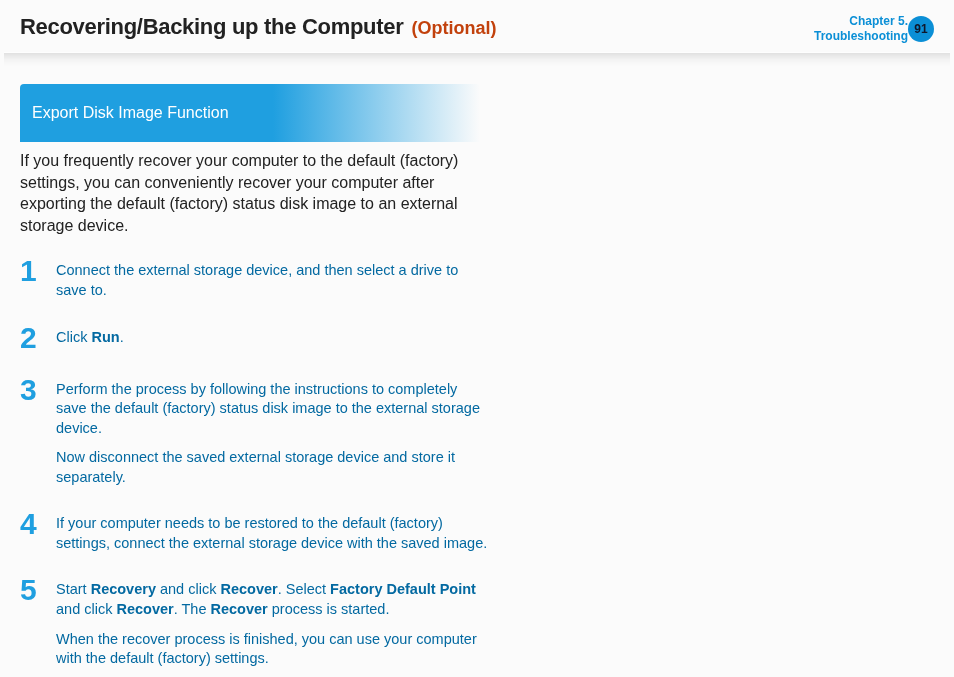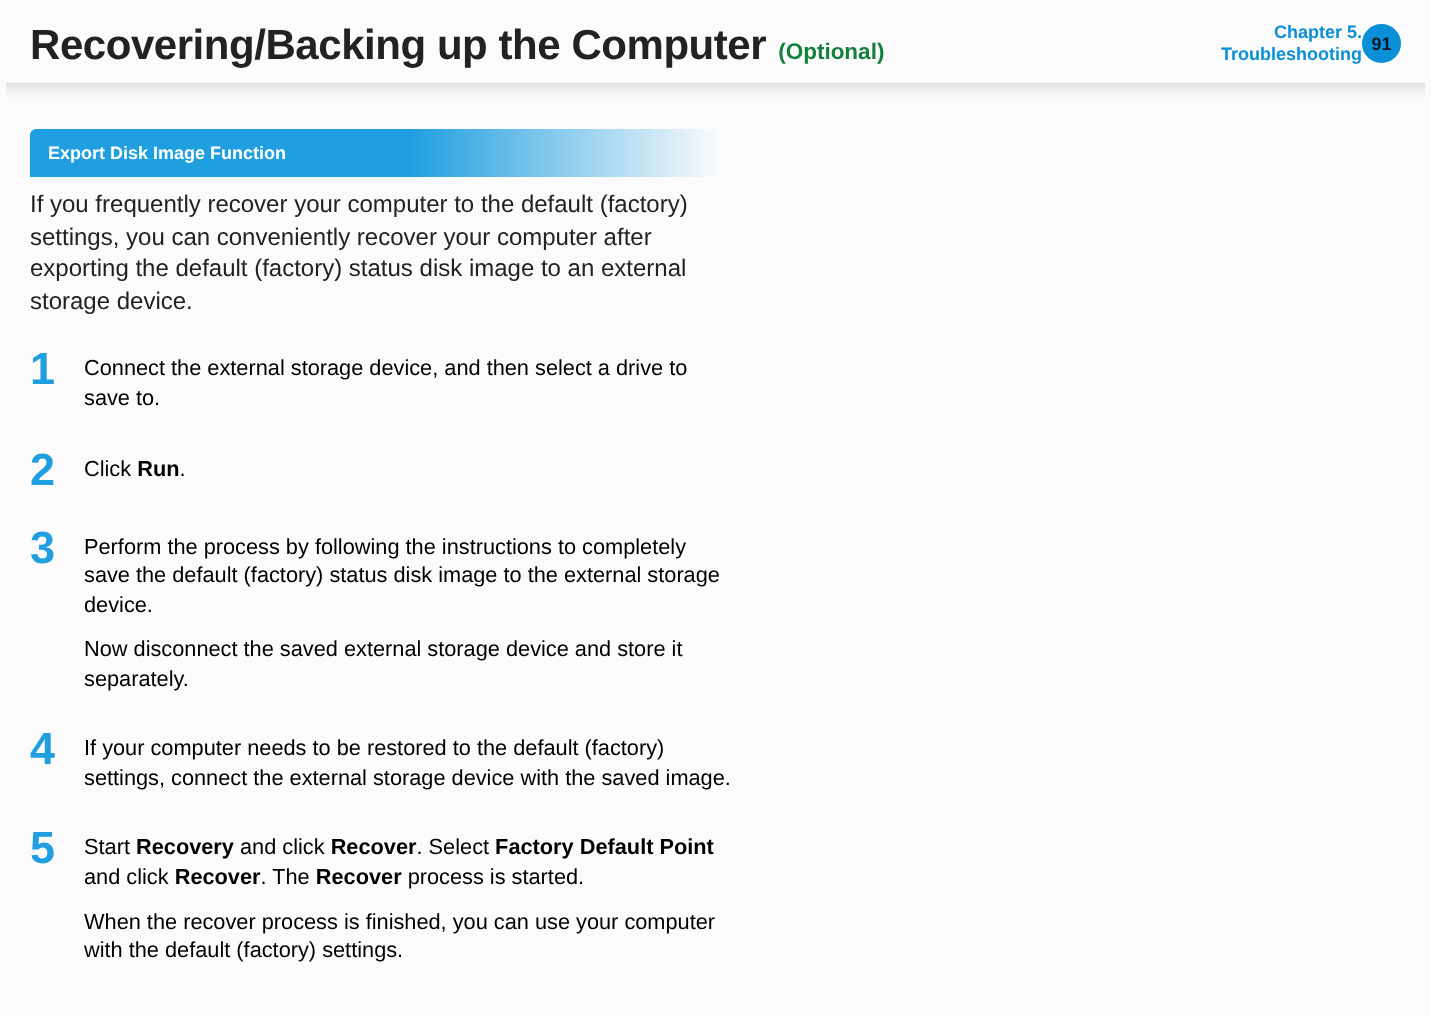--- a/index.html
+++ b/index.html
@@ -21,29 +21,29 @@
       align-items: flex-start;
       padding: 14px 20px 8px 20px;
       position: relative;
     }
     .title-group {
       display: flex;
       align-items: baseline;
       gap: 8px;
     }
     .main-title {
-      font-size: 28px;
+      font-size: 22px;
       font-weight: 800;
       color: #222;
       letter-spacing: -0.3px;
     }
     .optional {
-      font-size: 15px;
+      font-size: 18px;
       font-weight: 700;
-      color: #15803d;
+      color: #c2410c;
     }
     .chapter-group {
       display: flex;
       align-items: center;
       gap: 0;
     }
     .chapter-text {
       text-align: right;
       color: #0b8fd6;
       font-weight: 700;
@@ -68,23 +68,23 @@
       margin: 0 4px 18px 4px;
       border-top: 1px solid rgba(255,255,255,0.8);
     }
     .content {
       padding: 0 20px;
       width: 490px;
     }
     .section-heading {
       background: linear-gradient(to right, #1f9fe0 0%, #1f9fe0 55%, rgba(31,159,224,0) 100%);
       color: white;
-      font-weight: 700;
-      font-size: 12px;
-      padding: 9px 12px;
+      font-weight: 400;
+      font-size: 16px;
+      padding: 20px 12px;
       border-radius: 4px 4px 0 0;
       display: inline-block;
       width: 460px;
       margin-bottom: 8px;
     }
     .intro {
       font-size: 16px;
       line-height: 1.35;
       color: #222;
       margin-bottom: 20px;
@@ -101,21 +101,21 @@
       font-size: 30px;
       font-weight: 700;
       color: #1f9fe0;
       line-height: 1;
       min-width: 22px;
       flex-shrink: 0;
     }
     .step-body {
       font-size: 14.5px;
       line-height: 1.35;
-      color: #000000;
+      color: #0369a1;
       padding-top: 5px;
     }
     .step-body p {
       margin-bottom: 10px;
     }
     .step-body p:last-child {
       margin-bottom: 0;
     }
     .step-body b {
       font-weight: 700;

